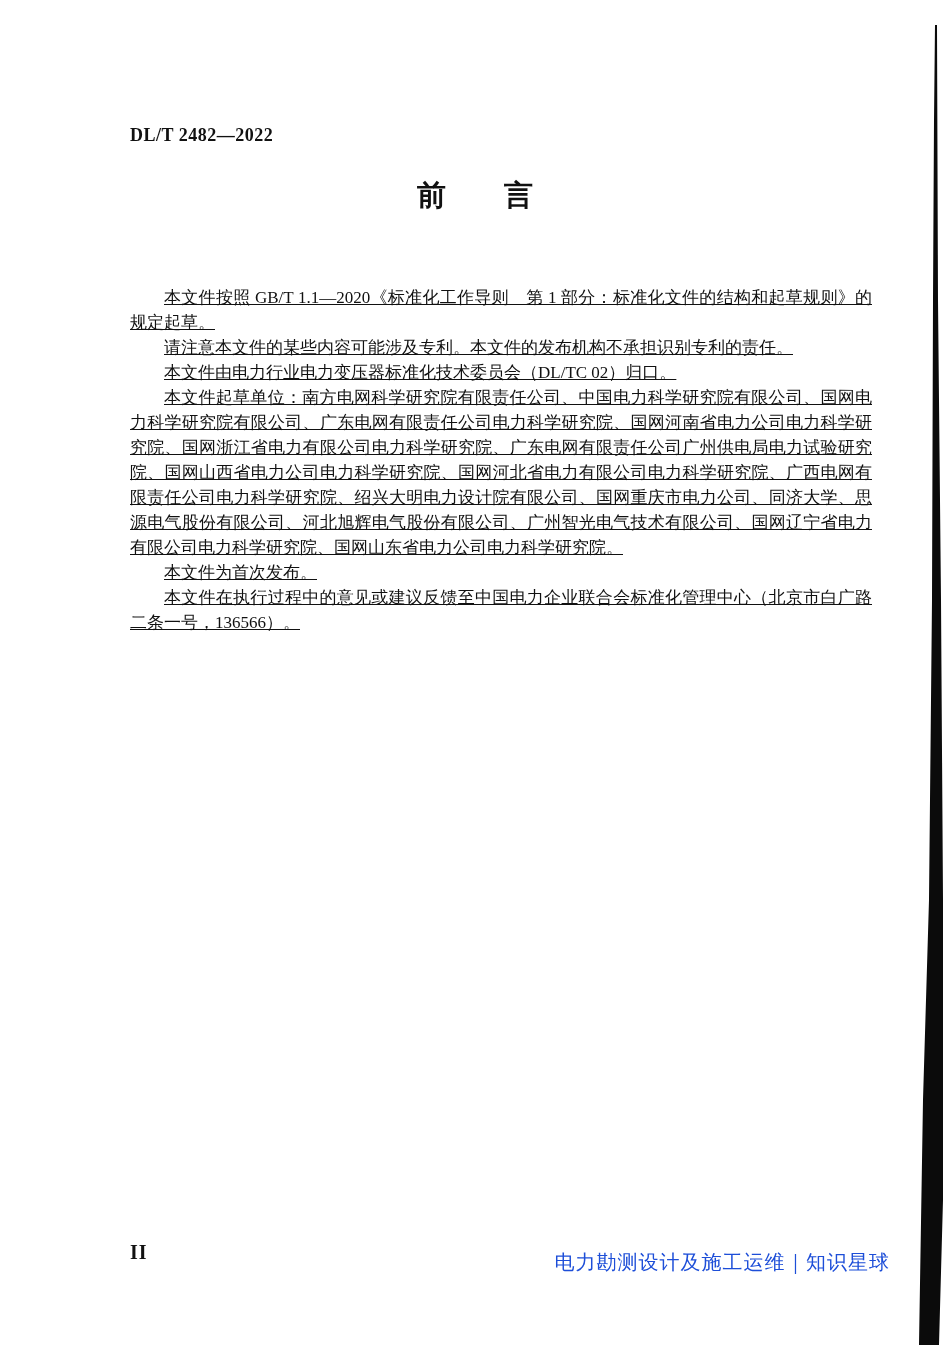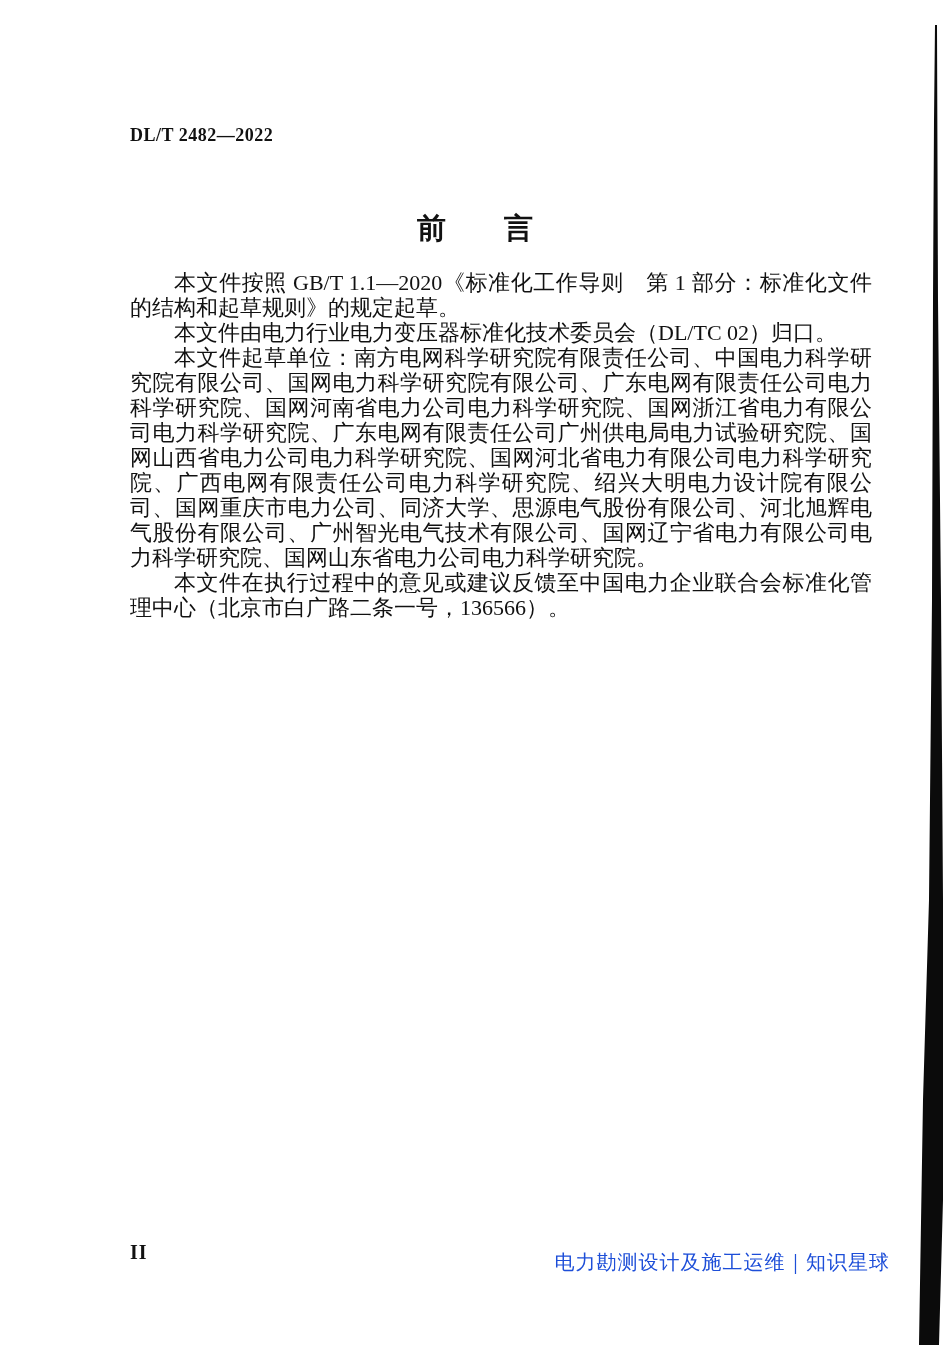--- a/index.html
+++ b/index.html
@@ -20,34 +20,35 @@
     position: absolute;
     left: 130px;
     top: 125px;
     font-size: 18px;
     font-weight: bold;
     letter-spacing: 0.5px;
   }
   .doc-title {
     position: absolute;
     left: 0;
-    top: 209px;
+    top: 176px;
     width: 950px;
     text-align: center;
     font-size: 29px;
     font-weight: bold;
   }
   .doc-body {
     position: absolute;
     left: 130px;
-    top: 270px;
+    top: 285px;
     width: 742px;
-    font-size: 22px;
+    font-size: 17px;
     line-height: 25px;
     text-align: justify;
+    text-decoration: underline;
   }
   .doc-body p {
     margin: 0;
     padding: 0;
     text-indent: 2em;
   }
   .page-number {
     position: absolute;
     left: 130px;
     top: 1241px;
@@ -77,22 +78,24 @@
 <body>
 
 <div class="page">
 
   <div class="doc-number">DL/T 2482—2022</div>
 
   <div class="doc-title">前　　言</div>
 
   <div class="doc-body">
     <p>本文件按照 GB/T 1.1—2020《标准化工作导则　第 1 部分：标准化文件的结构和起草规则》的规定起草。</p>
+    <p>请注意本文件的某些内容可能涉及专利。本文件的发布机构不承担识别专利的责任。</p>
     <p>本文件由电力行业电力变压器标准化技术委员会（DL/TC 02）归口。</p>
     <p>本文件起草单位：南方电网科学研究院有限责任公司、中国电力科学研究院有限公司、国网电力科学研究院有限公司、广东电网有限责任公司电力科学研究院、国网河南省电力公司电力科学研究院、国网浙江省电力有限公司电力科学研究院、广东电网有限责任公司广州供电局电力试验研究院、国网山西省电力公司电力科学研究院、国网河北省电力有限公司电力科学研究院、广西电网有限责任公司电力科学研究院、绍兴大明电力设计院有限公司、国网重庆市电力公司、同济大学、思源电气股份有限公司、河北旭辉电气股份有限公司、广州智光电气技术有限公司、国网辽宁省电力有限公司电力科学研究院、国网山东省电力公司电力科学研究院。</p>
+    <p>本文件为首次发布。</p>
     <p>本文件在执行过程中的意见或建议反馈至中国电力企业联合会标准化管理中心（北京市白广路二条一号，136566）。</p>
   </div>
 
   <div class="page-number">II</div>
 
   <div class="watermark">电力勘测设计及施工运维｜知识星球</div>
 
   <svg class="scan-artifact" viewBox="0 0 35 1345" xmlns="http://www.w3.org/2000/svg" aria-hidden="true">
     <polygon fill="#0b0b0b" points="20,25 22,25 23,300 26,600 28,900 28,1200 24,1345 4,1345 8,1100 14,900 17,600 18,300 19,120"></polygon>
   </svg>

